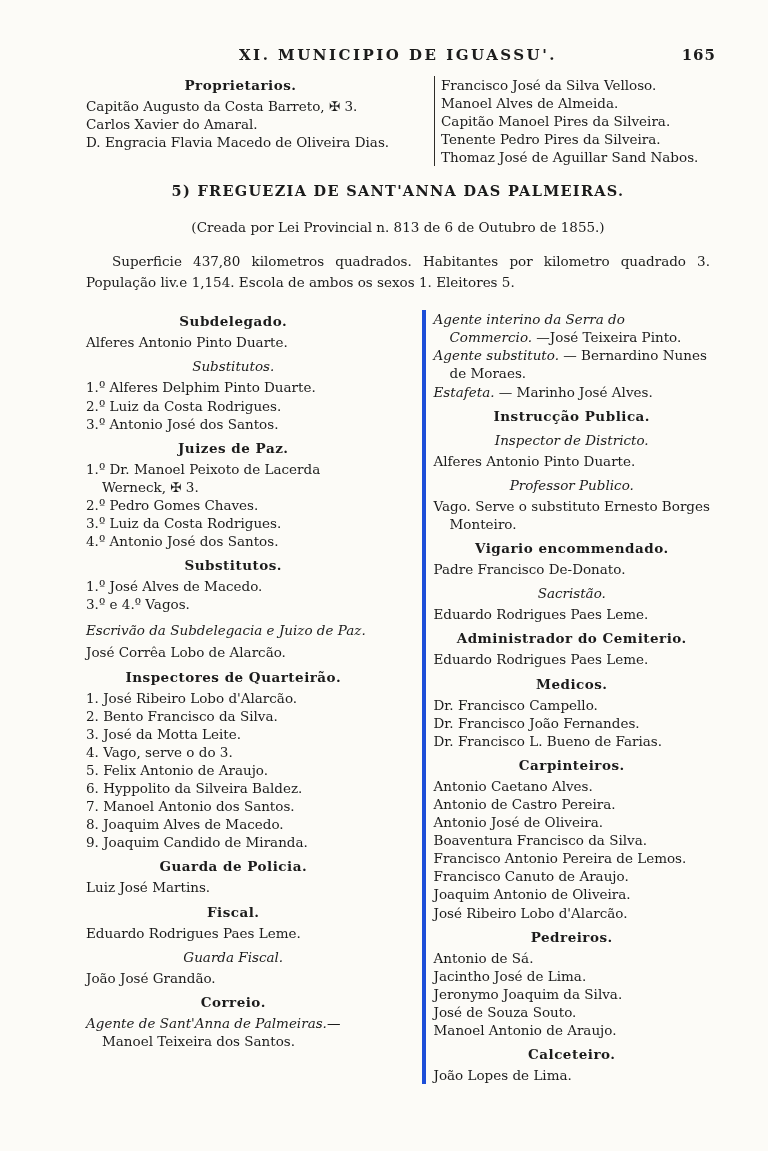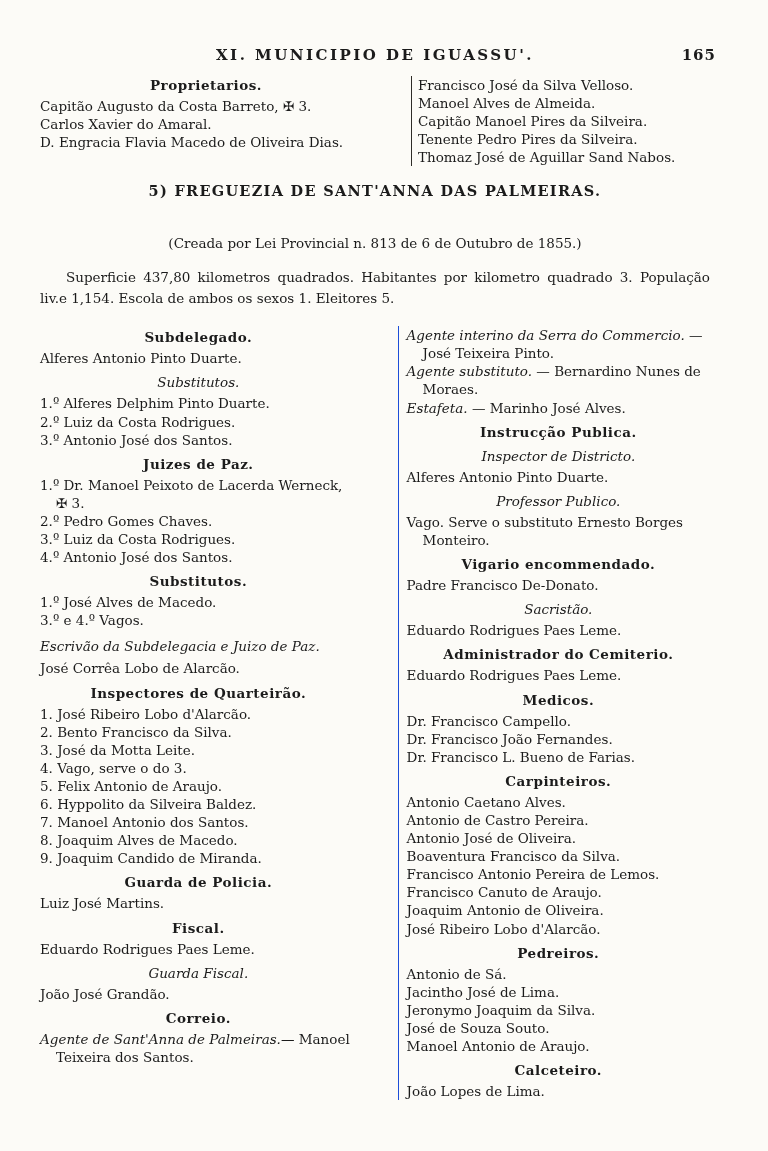--- a/index.html
+++ b/index.html
@@ -5,21 +5,21 @@
   * { margin: 0; padding: 0; box-sizing: border-box; }
   html, body { background: #ffffff; }
   body {
     width: 768px;
     height: 1151px;
     font-family: "DejaVu Serif", serif;
     color: #1b1b1b;
     background: #fcfbf7;
     overflow: hidden;
   }
-  .page { padding: 46px 58px 20px 40px; }
+  .page { padding: 46px 58px 20px 86px; }
 
   .page-header { position: relative; margin-bottom: 12px; }
   .header-title {
     text-align: center;
     font-weight: bold;
     font-size: 15px;
     letter-spacing: 2.5px;
   }
   .page-number {
     position: absolute;
@@ -31,21 +31,21 @@
   }
 
   .prop-section, .main-section { display: flex; align-items: stretch; gap: 36px; }
   .col { font-size: 13.5px; line-height: 1.34; }
 
   .prop-left  { flex: 0 0 50%; padding-right: 3px; }
   .prop-right { flex: 1; border-left: 1px solid #2e2c28; padding-left: 6px; }
 
   .main-section { margin-top: 17px; }
   .main-left  { flex: 0 0 48%; padding-right: 5px; }
-  .main-right { flex: 1; border-left: 1px solid #1d4ed8; padding-left: 8px; }
+  .main-right { flex: 1; border-left: 4px solid #1d4ed8; padding-left: 8px; }
 
   .sec-heading {
     text-align: center;
     font-size: 13.5px;
     margin: 6px 0 3px;
   }
   .sec-heading.bold { font-weight: bold; letter-spacing: 0.5px; }
   .sec-heading.italic { font-style: italic; font-weight: normal; }
   .sec-heading.italic-left { font-style: italic; font-weight: normal; text-align: left; margin: 8px 0 4px; }
   .prop-section .sec-heading:first-child { margin-top: 0; }
@@ -60,21 +60,21 @@
   .freguezia-title {
     text-align: center;
     font-weight: bold;
     font-size: 14.5px;
     letter-spacing: 1.3px;
     margin-top: 16px;
   }
   .freguezia-subtitle {
     text-align: center;
     font-size: 13.5px;
-    margin-top: 36px;
+    margin-top: 20px;
   }
   .stats {
     font-size: 13.5px;
     line-height: 1.55;
     margin-top: 16px;
     text-indent: 26px;
     text-align: justify;
   }
 </style>
 </head>

